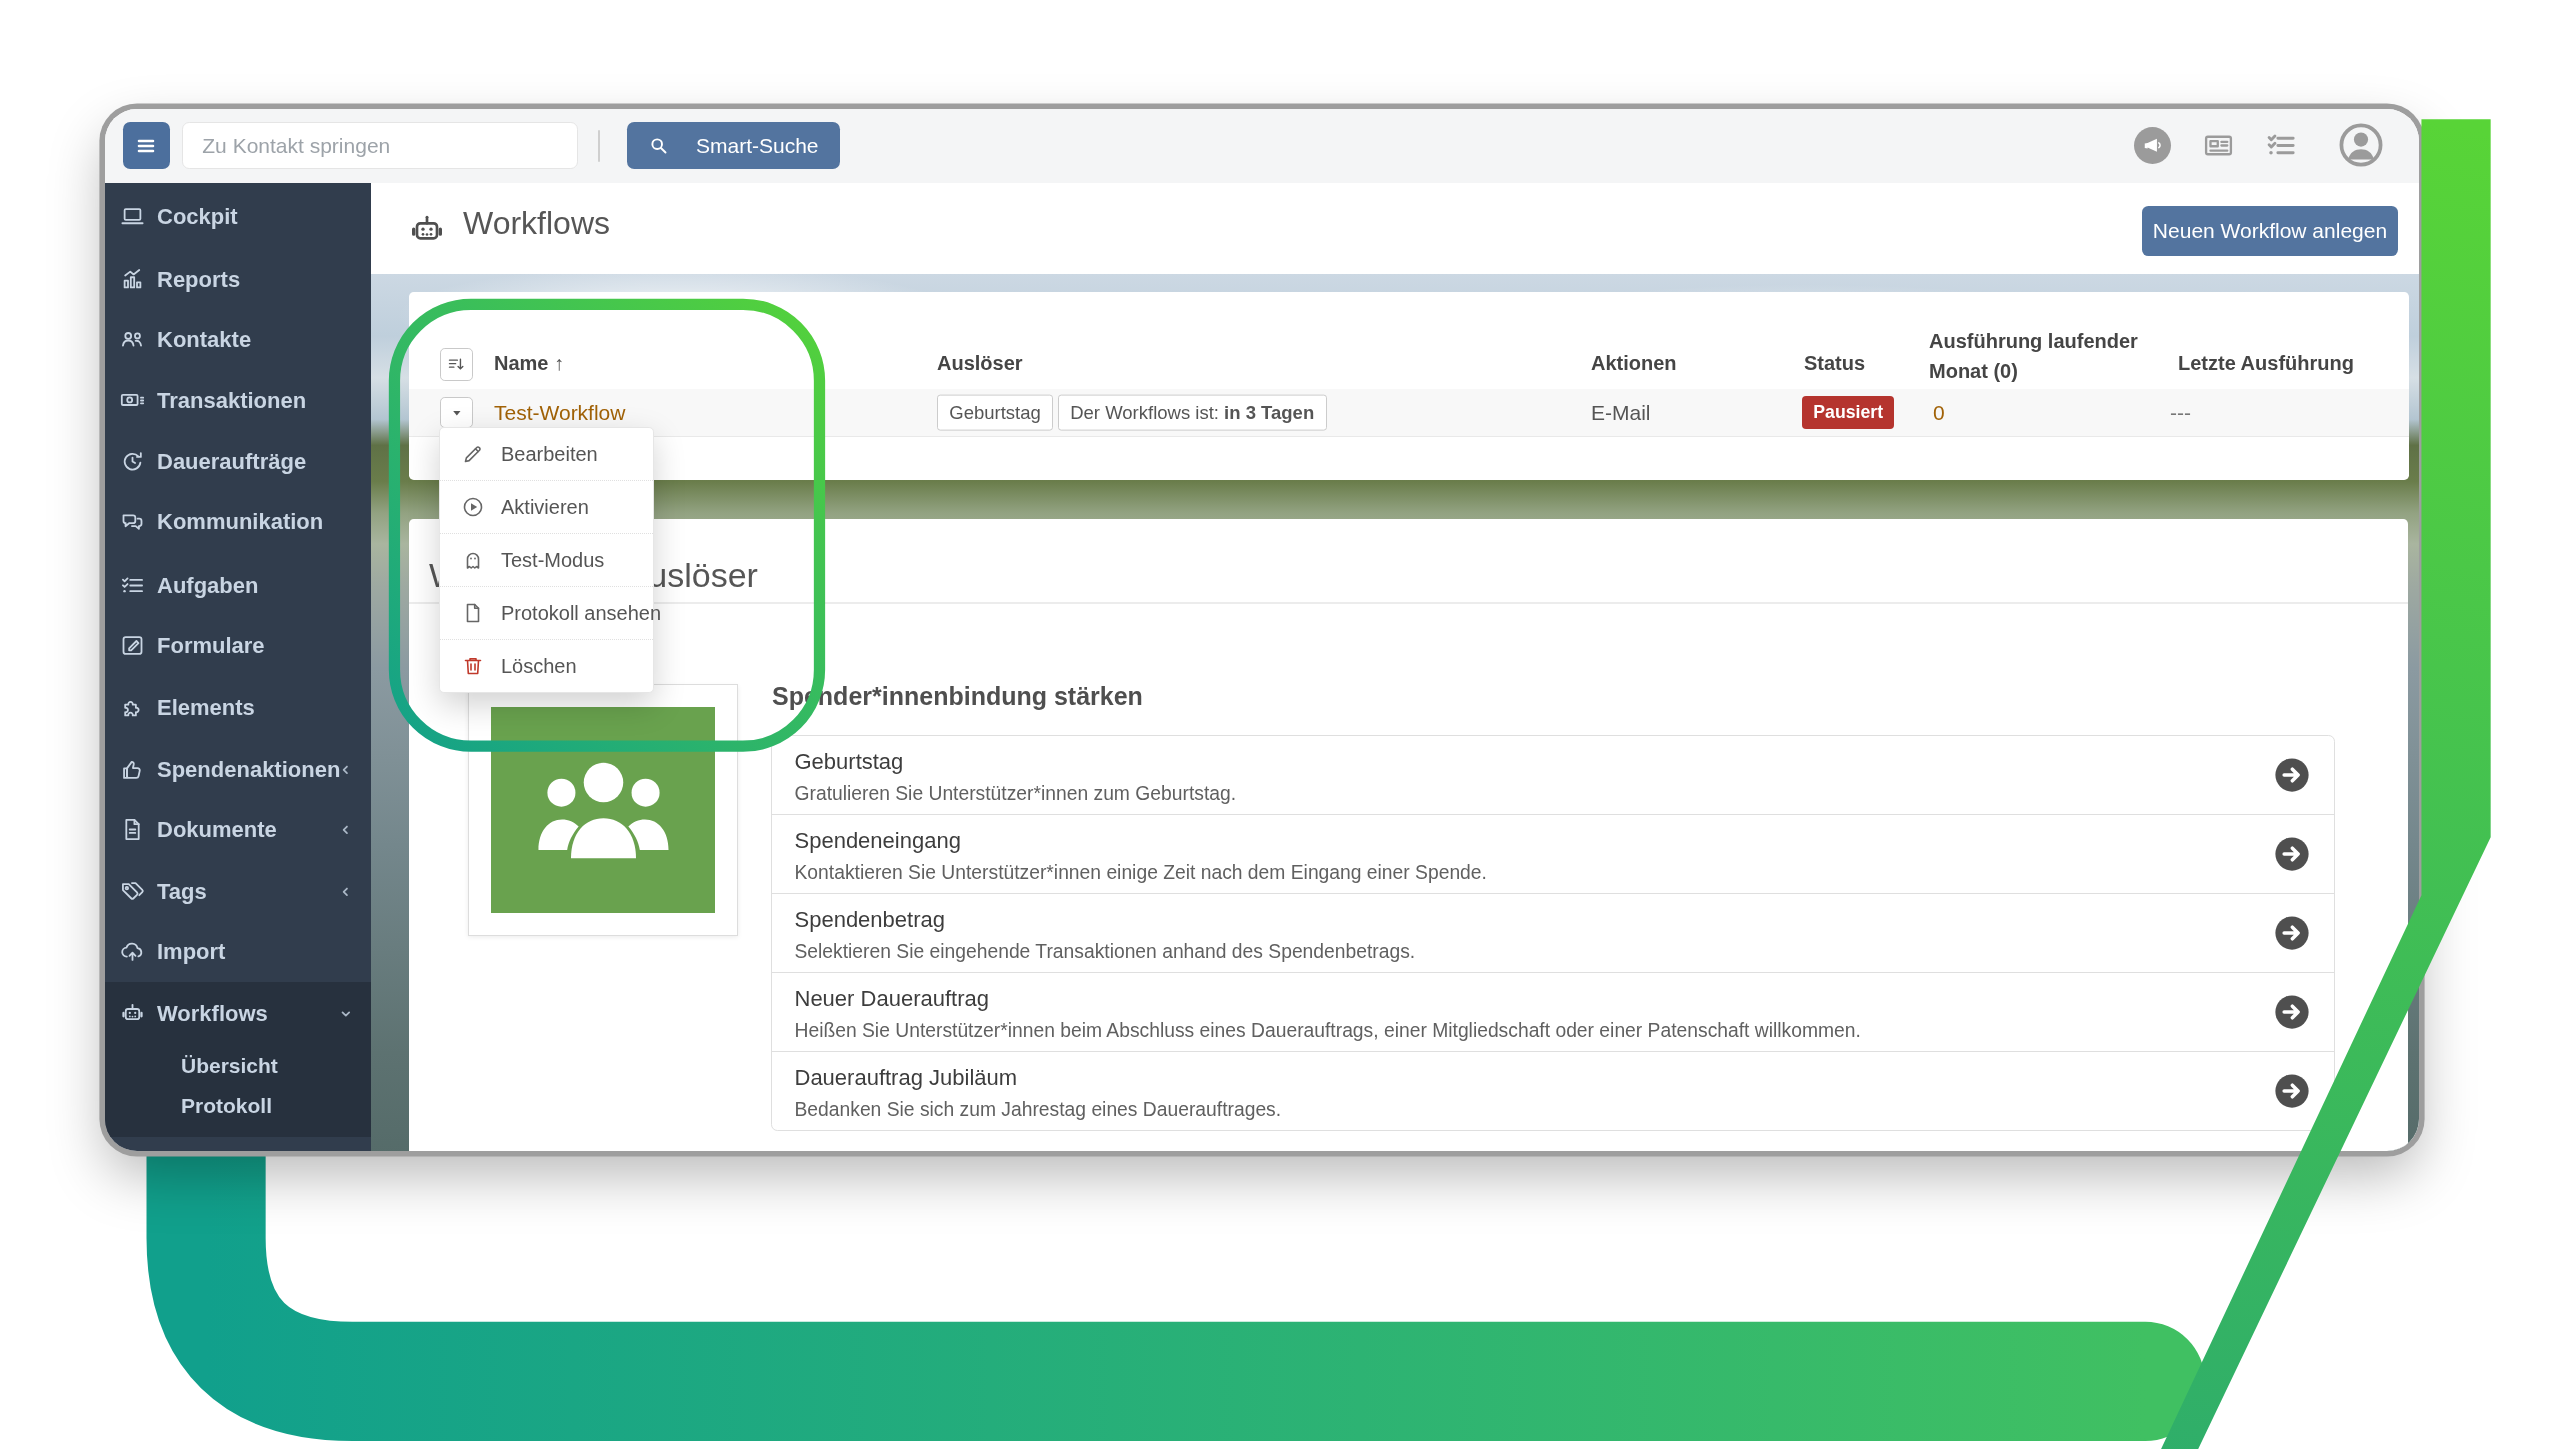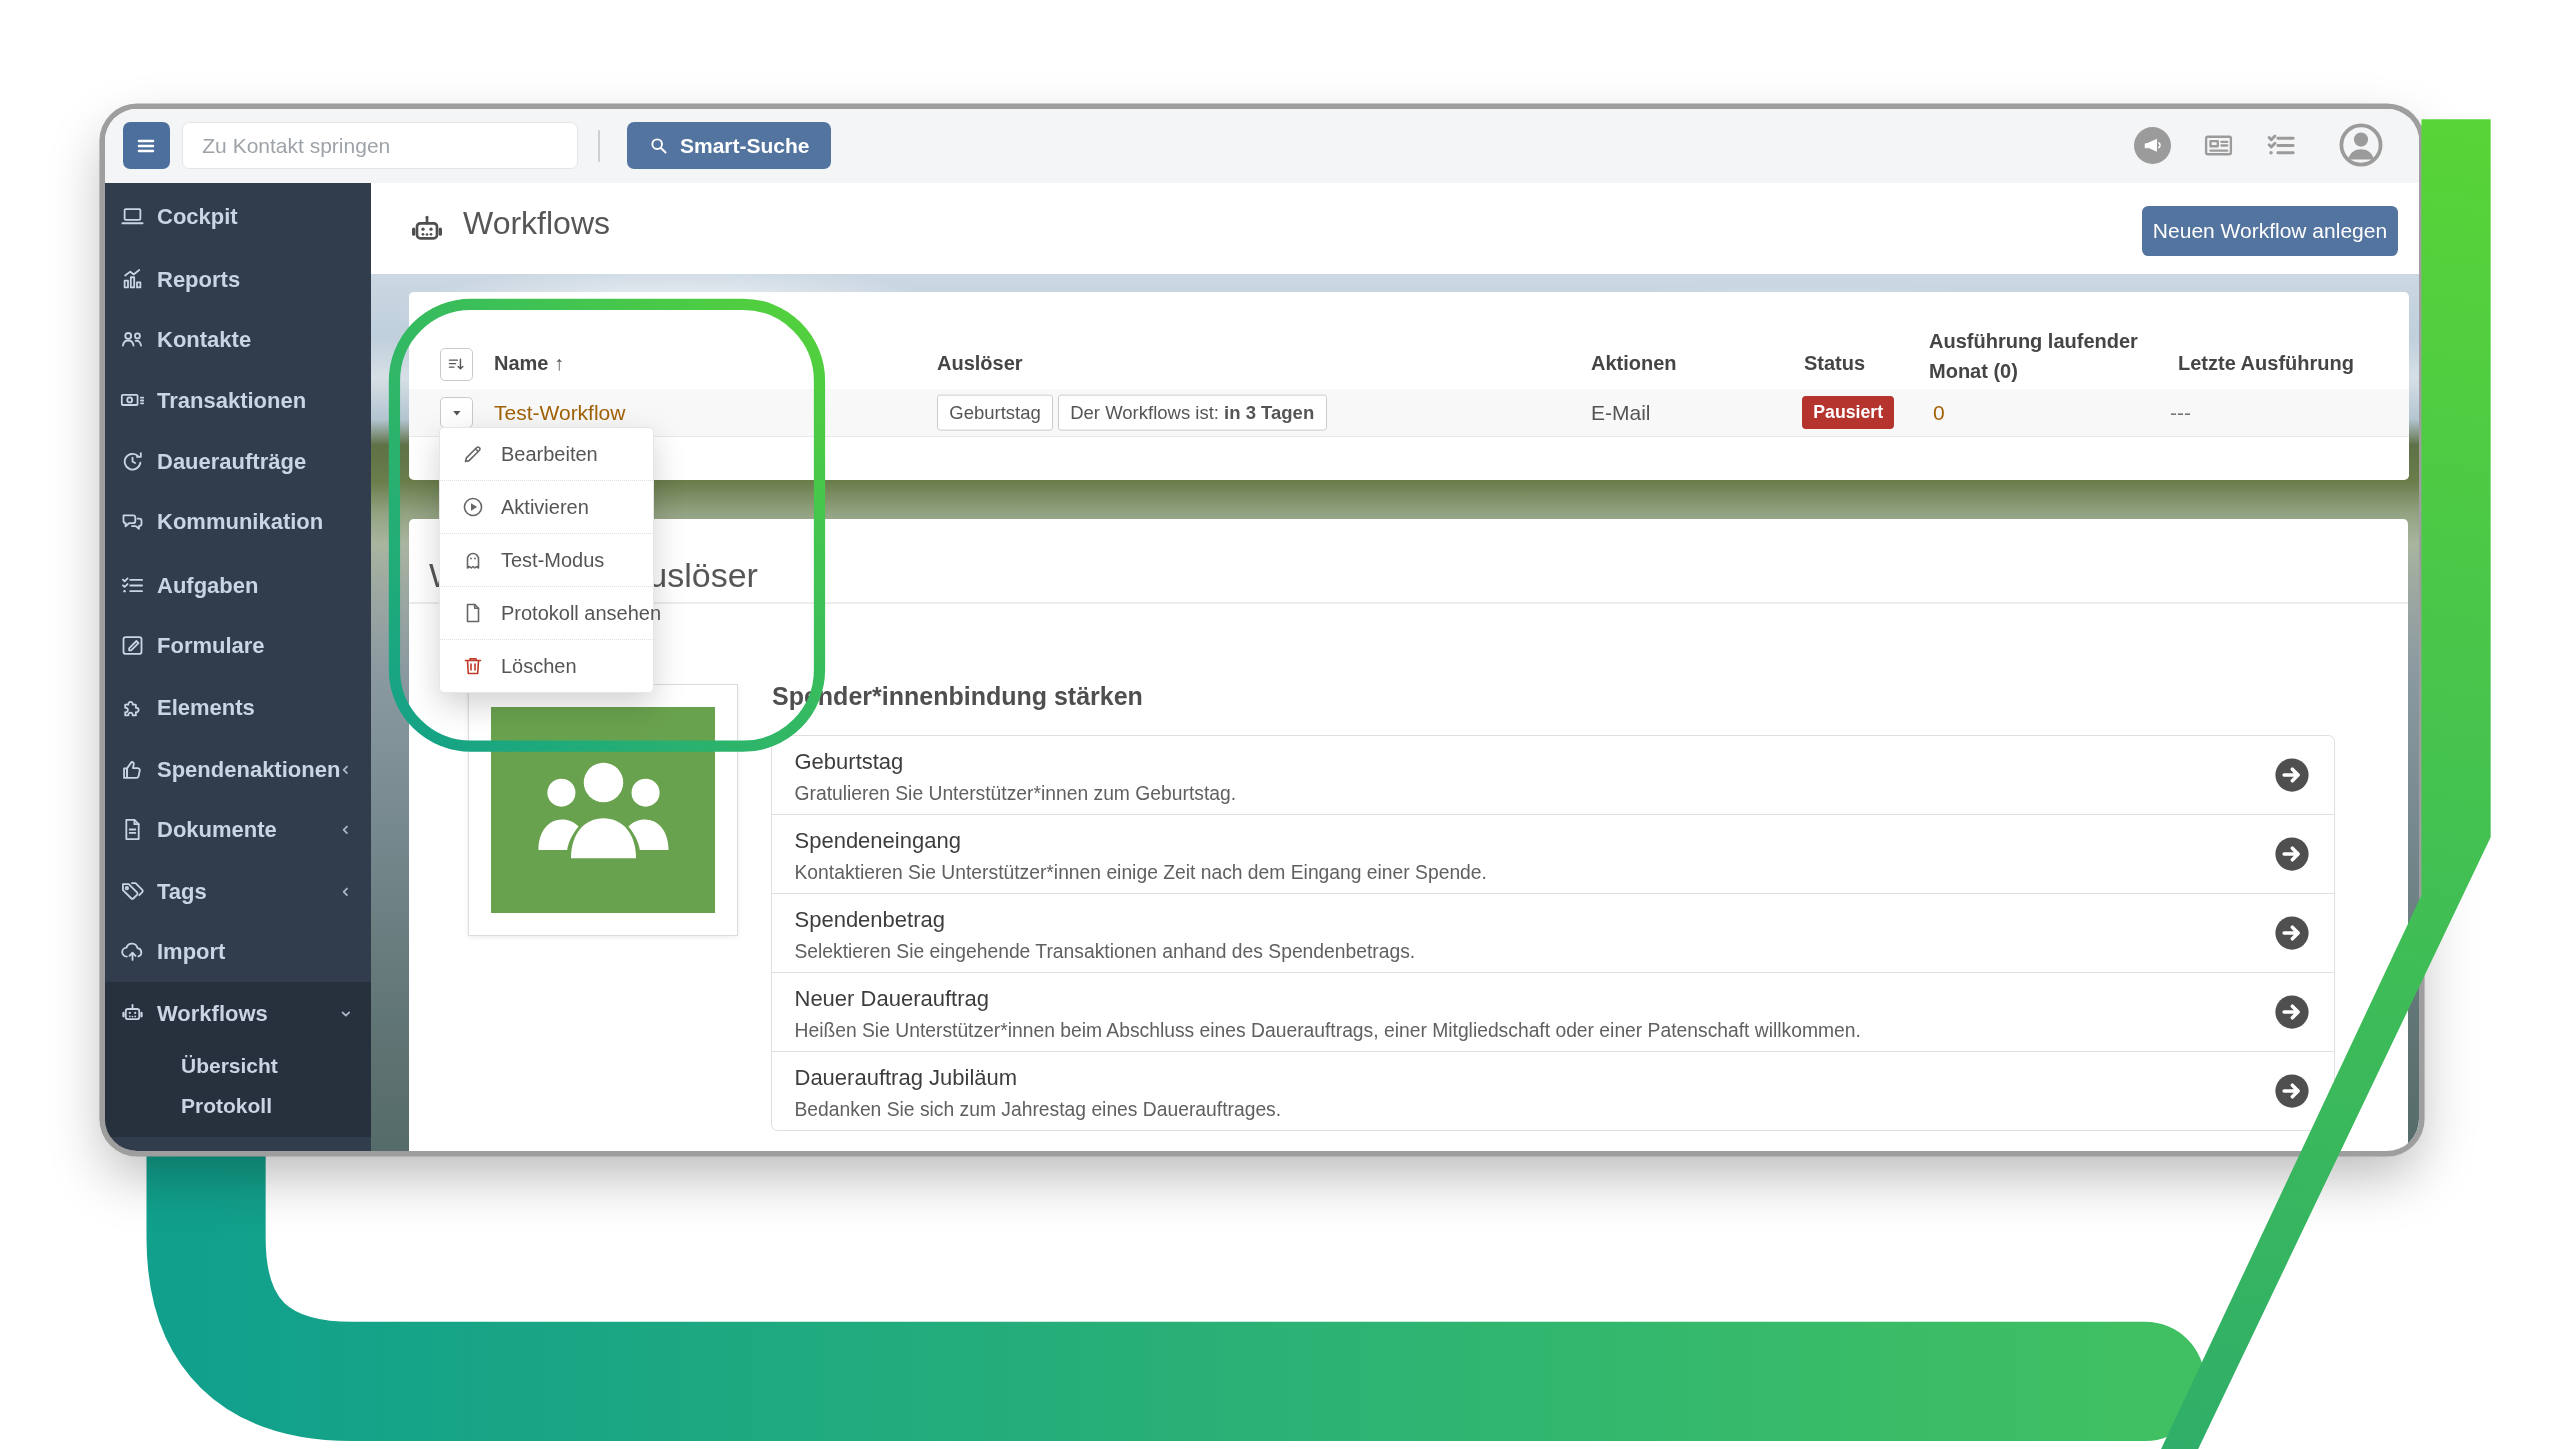--- a/index.html
+++ b/index.html
@@ -18,22 +18,22 @@
   .topbar{position:absolute;left:0;top:0;width:2314px;height:74px;background:#f4f5f6}
   .hamburger{position:absolute;left:17.7px;top:13px;width:47px;height:47px;background:#4c6f9d;
              border-radius:7.2px;color:#fff;display:flex;align-items:center;justify-content:center}
   .hamburger .ic{width:24px;height:24px}
   .searchbox{position:absolute;left:77px;top:13px;width:396px;height:47px;background:#fff;
              border:0.8px solid #e5e5e5;border-radius:7.2px;font-size:21px;color:#555;
              padding:0 19.3px;box-sizing:border-box;outline:none}
   .searchbox::placeholder{color:#9da3a9}
   .tb-divider{position:absolute;left:493px;top:21px;width:2.4px;height:32px;background:#cfcfcf;border-radius:1.6px}
   .smartbtn{position:absolute;left:522px;top:13px;height:47px;padding:0 21px;background:#53749f;
-            border:none;border-radius:7.2px;color:#fff;font-size:21px;font-weight:700;
-            display:flex;align-items:center;gap:11px;cursor:pointer;font-family:inherit}
+            border:none;border-radius:7.2px;color:#fff;font-size:21px;font-weight:400;
+            display:flex;align-items:center;gap:27px;cursor:pointer;font-family:inherit}
   .smartbtn .ic{width:21px;height:21px}
   .tb-ic{position:absolute;top:19.3px;width:35px;height:35px;color:#9b9b9b;cursor:pointer}
   .tb-circle{position:absolute;top:17.7px;width:37px;height:37px;border-radius:50%;background:#9b9b9b;
              color:#fff;display:flex;align-items:center;justify-content:center;cursor:pointer}
   .tb-circle .ic{width:22.5px;height:22.5px}
   .tb-avatar{position:absolute;top:11.3px;width:50px;height:50px;color:#9b9b9b;cursor:pointer}
   
   .sidebar{position:absolute;left:0;top:74px;width:266px;height:1146px;background:#313d4d}
   .sb-group{position:absolute;left:0;width:266px;background:#27313e}
   .sb-item{position:absolute;left:0;width:266px;height:45px;cursor:pointer;color:#c9d5e3}

